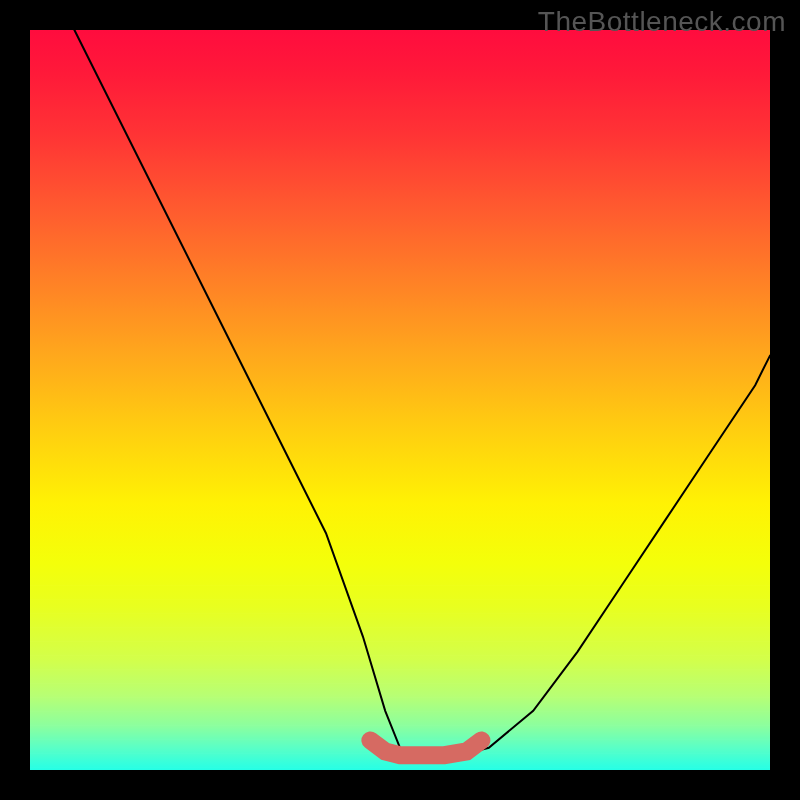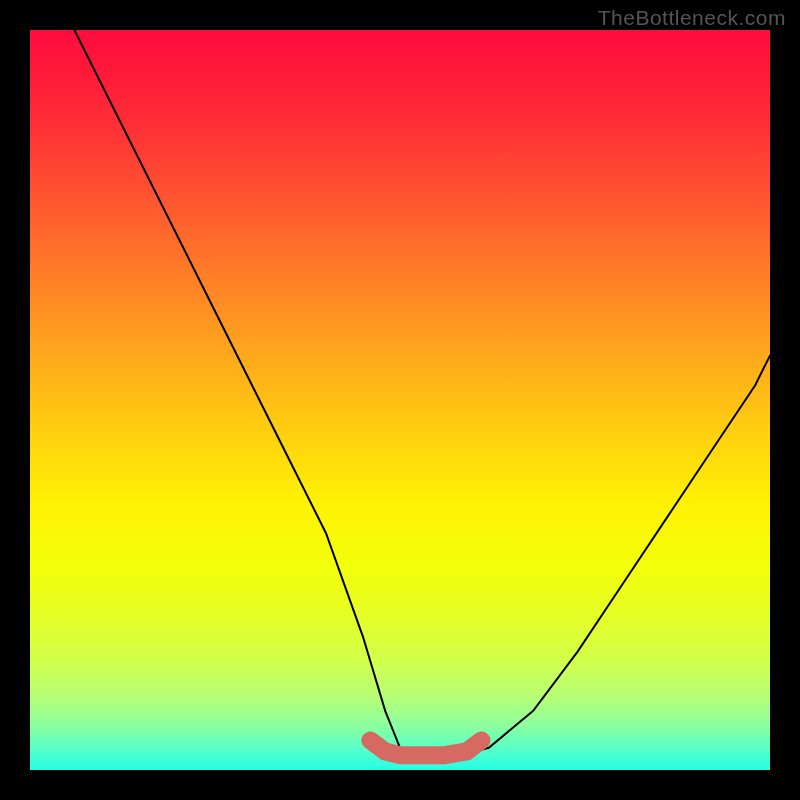--- a/index.html
+++ b/index.html
@@ -15,21 +15,21 @@
     position: relative;
     width: 800px;
     height: 800px;
     background: #000;
   }
   .watermark {
     position: absolute;
     top: 6px;
     right: 14px;
     color: #555;
-    font-size: 21px;
+    font-size: 28px;
     letter-spacing: 0.5px;
     font-weight: 400;
     z-index: 10;
   }
   .plot {
     position: absolute;
     left: 30px;
     top: 30px;
     width: 740px;
     height: 740px;

